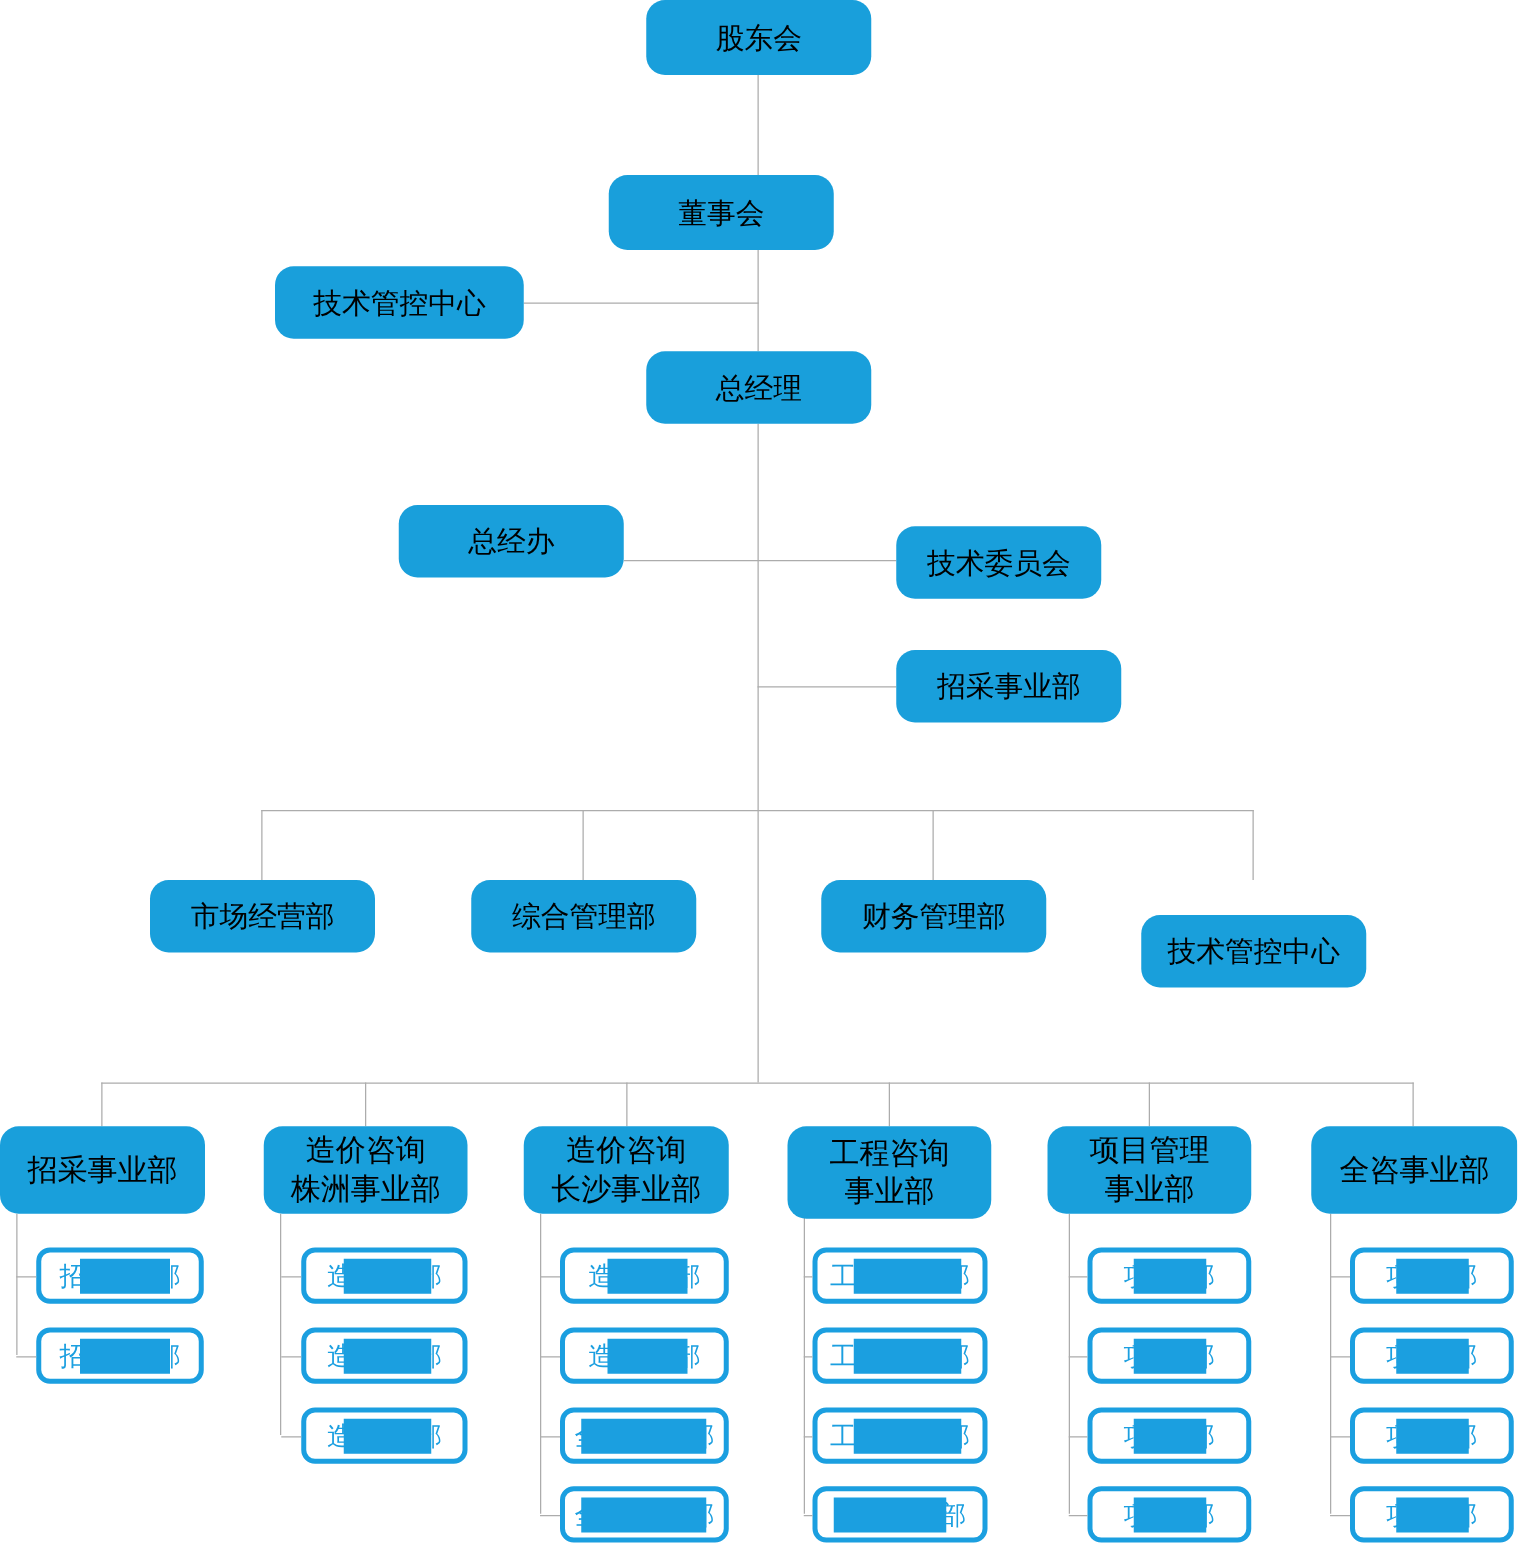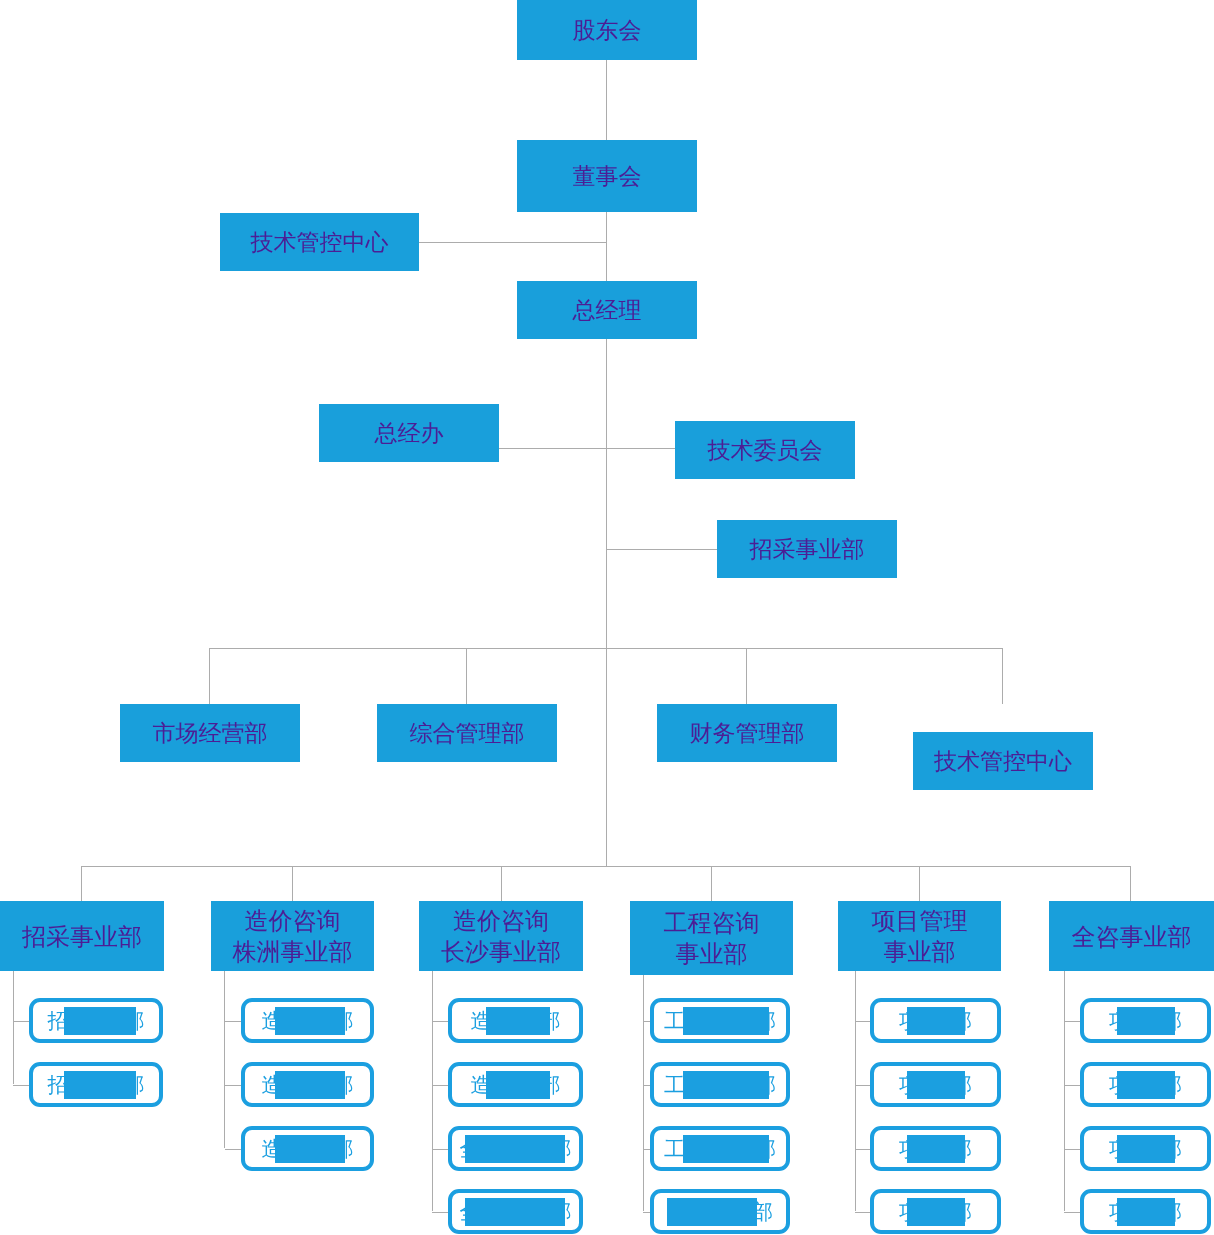--- a/index.html
+++ b/index.html
@@ -6,23 +6,23 @@
   .canvas{
     position:relative;width:1214px;height:1235px;background:#fff;overflow:hidden;
     font-family:"Liberation Sans","DejaVu Sans",sans-serif;
   }
   
   .vl,.hl{position:absolute;background:#acacac;}
   .vl{width:1px;}
   .hl{height:1px;}
   
   .node{
-    position:absolute;background:#199fdb;color:#4c1d95;
+    position:absolute;background:#199fdb;color:#000000;
     display:flex;align-items:center;justify-content:center;
-    box-sizing:border-box;font-size:23px;text-align:center;
+    box-sizing:border-box;font-size:23px;text-align:center;border-radius:15px;
   }
   .division .label{white-space:pre-line;font-size:24px;line-height:31px;}
   
   .sub{
     position:absolute;height:45px;box-sizing:border-box;background:#fff;
     border:4px solid #1b9fe0;border-radius:11px;
     display:flex;align-items:center;justify-content:center;
     color:#1b9fe0;font-size:21px;
   }
   .sub::before{ 
@@ -71,33 +71,33 @@
   <div class="vl" style="left:13px;top:971px;height:113px"></div>
   <div class="vl" style="left:224px;top:971px;height:177px"></div>
   <div class="vl" style="left:432px;top:971px;height:240px"></div>
   <div class="vl" style="left:643px;top:971px;height:240px"></div>
   <div class="vl" style="left:855px;top:971px;height:240px"></div>
   <div class="vl" style="left:1064px;top:971px;height:240px"></div>
 
   <div class="node" style="left:517px;top:0;width:180px;height:60px">
     <span class="label">股东会</span>
   </div>
-  <div class="node" style="left:517px;top:140px;width:180px;height:72px">
+  <div class="node" style="left:487px;top:140px;width:180px;height:60px">
     <span class="label">董事会</span>
   </div>
   <div class="node" style="left:220px;top:213px;width:199px;height:58px">
     <span class="label">技术管控中心</span>
   </div>
   <div class="node" style="left:517px;top:281px;width:180px;height:58px">
     <span class="label">总经理</span>
   </div>
   <div class="node" style="left:319px;top:404px;width:180px;height:58px">
     <span class="label">总经办</span>
   </div>
-  <div class="node" style="left:675px;top:421px;width:180px;height:58px">
+  <div class="node" style="left:717px;top:421px;width:164px;height:58px">
     <span class="label">技术委员会</span>
   </div>
   <div class="node" style="left:717px;top:520px;width:180px;height:58px">
     <span class="label">招采事业部</span>
   </div>
 
   <div class="node" style="left:120px;top:704px;width:180px;height:58px">
     <span class="label">市场经营部</span>
   </div>
   <div class="node" style="left:377px;top:704px;width:180px;height:58px">

